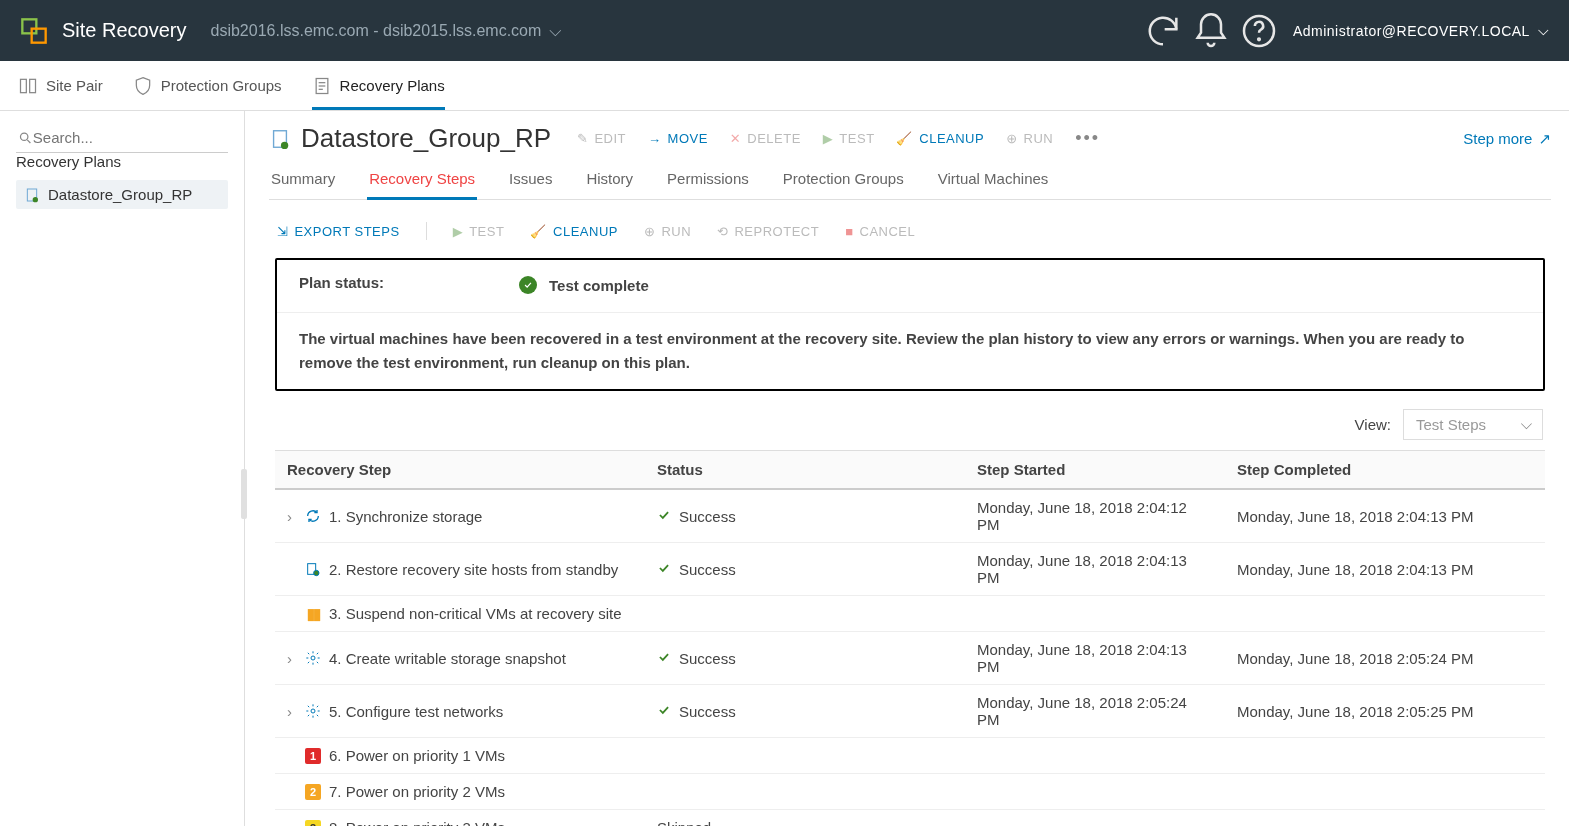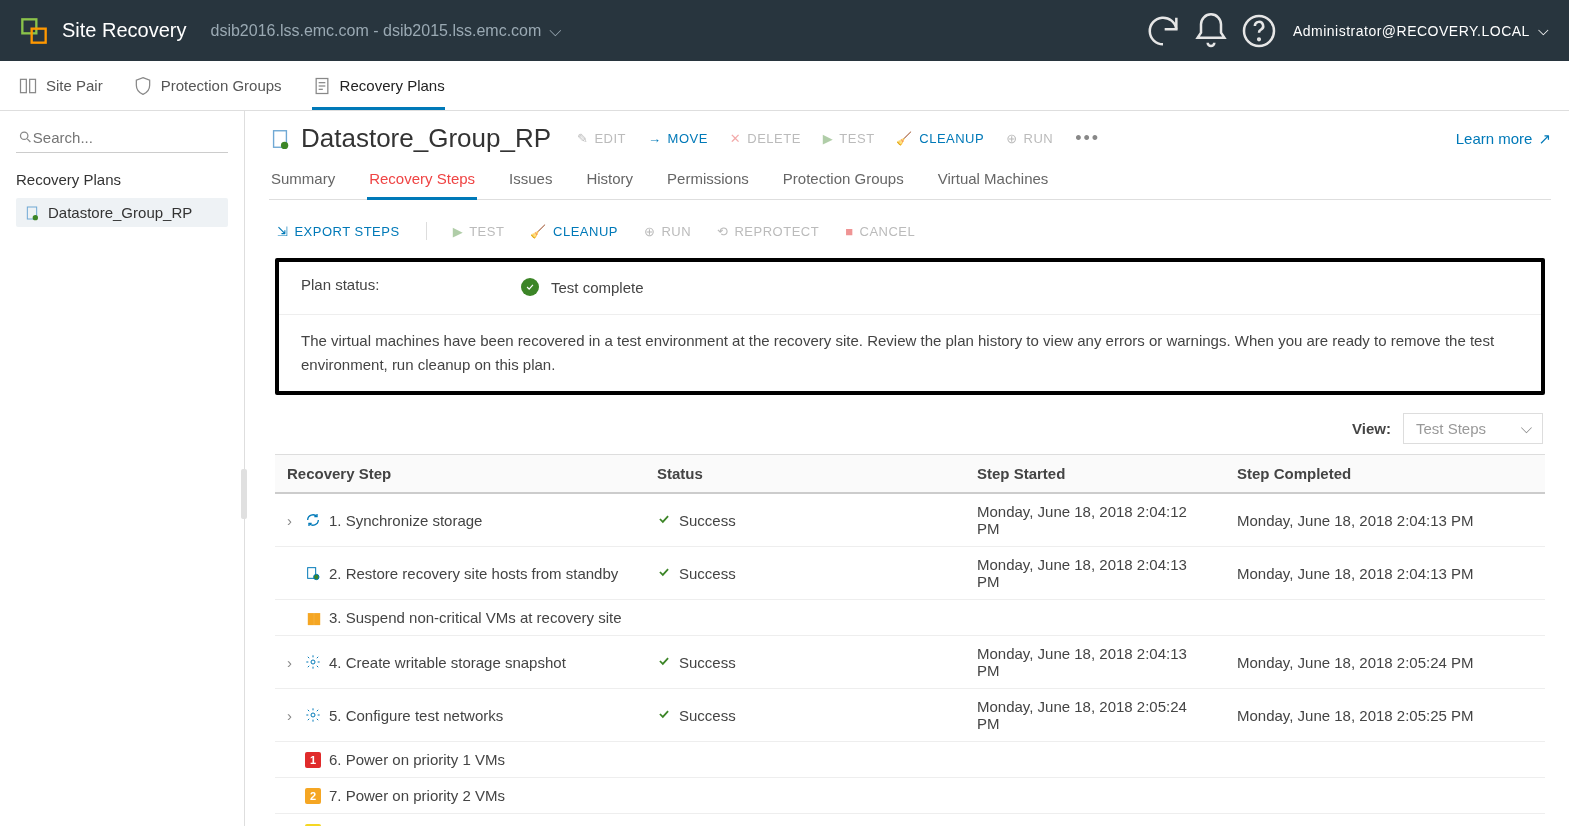--- a/index.html
+++ b/index.html
@@ -18,21 +18,21 @@
 
 .top-tabs { height: 50px; border-bottom: 1px solid #dedede; display:flex; align-items:center; padding: 0 18px; gap: 30px; background:#fff; }
 .top-tab { display:flex; align-items:center; gap:8px; font-size: 15px; color:#565656; height:100%; cursor:pointer; border-bottom: 3px solid transparent; padding-top:3px;}
 .top-tab.active { border-bottom-color:#0079b8; color:#222; }
 .top-tab svg { width:20px; height:20px; stroke:#888; fill:none; stroke-width:1.5; }
 
 
 .main { display:flex; height: calc(100% - 111px); }
 .sidebar { width: 245px; border-right: 1px solid #dedede; padding: 12px 16px; background:#fff; position:relative;}
 .drag-handle { position:absolute; right:-3px; top: 50%; height:50px; width:6px; background:#e0e0e0; border-radius:2px; }
-.search-wrap { display:flex; gap:0; border-bottom:1px solid #ccc; padding: 6px 2px; margin-bottom: 18px;}
+.search-wrap { display:flex; align-items:center; gap:0; border-bottom:1px solid #ccc; padding: 6px 2px; }
 .search-wrap input { border:none; outline:none; font-size:15px; color:#888; width:100%; background:transparent; }
 .search-wrap svg { width:16px; height:16px; stroke:#888; fill:none; stroke-width:2;}
 .side-heading { font-size:15px; color:#333; margin-bottom:10px; }
 .side-item { display:flex; align-items:center; gap:8px; padding:6px 8px; background:#eef2f5; border-radius:2px; font-size:15px; color:#333; cursor:pointer; }
 .side-item svg { width:16px; height:16px; }
 
 
 .content { flex:1; overflow:auto; padding: 12px 18px 20px 24px; background:#fff; }
 .title-row { display:flex; align-items:center; gap: 18px; margin-bottom: 6px; }
 .title-row h1 { font-size:26px; font-weight:400; color:#333; display:flex; align-items:center; gap:10px; }
@@ -46,31 +46,31 @@
 
 .c-tabs { display:flex; gap: 30px; border-bottom:1px solid #dedede; margin-bottom: 16px;}
 .c-tab { font-size:15px; color:#666; padding: 10px 2px; cursor:pointer; border-bottom: 3px solid transparent; margin-bottom:-1px; }
 .c-tab.active { color:#ef4444; border-bottom-color:#0079b8; }
 
 
 .step-actions { display:flex; align-items:center; gap: 26px; padding: 6px 8px 18px 8px; }
 .step-actions .divider { width:1px; height:18px; background:#ddd; }
 
 
-.status-panel { border:4px solid #000000; border-radius:2px; margin: 0 6px 14px 6px;}
+.status-panel { border:2px solid #000000; border-radius:2px; margin: 0 6px 14px 6px; font-weight: bold;}
 .status-row { display:flex; padding: 14px 22px; gap: 30px; font-size:15px; border-bottom:1px solid #eee; }
 .status-row:last-child { border-bottom:none; }
 .status-label { width: 190px; color:#444; }
 .status-val { flex:1; color:#444; display:flex; align-items:flex-start; gap:12px; line-height:1.6; }
 .status-val .check { width:18px; height:18px; background:#3c8527; border-radius:50%; display:flex; align-items:center; justify-content:center; flex-shrink:0; margin-top:2px;}
 .status-val .check svg { width:10px; height:10px; stroke:#fff; fill:none; stroke-width:3; }
 
 
 .view-row { display:flex; justify-content:flex-end; align-items:center; gap:12px; padding: 4px 8px 10px 8px; font-size:15px;}
-.view-row span { font-weight:700; }
+.view-row span { font-weight:400; }
 .view-select { border:1px solid #ddd; padding:6px 23px 6px 12px; font-size:15px; color:#999; position:relative; min-width:140px; cursor:pointer;}
 .view-select::after { content:"⌵"; position:absolute; right:10px; top:5px; color:#888; }
 
 
 table { width: calc(100% - 12px); margin: 0 6px; border-collapse: collapse; font-size:15px; }
 thead th { text-align:left; font-weight:600; color:#444; padding: 10px 12px; border-top:1px solid #ddd; border-bottom:2px solid #ccc; background:#fafafa; }
 tbody td { padding: 9px 12px; border-bottom:1px solid #eee; color:#444; }
 .step-cell { display:flex; align-items:center; gap:8px; }
 .chev { width:10px; display:inline-block; color:#888; }
 .chev.empty { visibility:hidden; }
@@ -207,21 +207,21 @@
             <span>🧹</span>
             <span>CLEANUP</span>
           </span>
         <span class="t-act dis">
             <span>⊕</span>
             <span>RUN</span>
           </span>
         <span class="dots">•••</span>
       </div>
       <a class="learn-more">
-        <span>Learn more</span>
+        <span>Step more</span>
         <span>↗</span>
       </a>
     </div>
 
     <div class="c-tabs">
       <div class="c-tab">Summary</div>
       <div class="c-tab active">Recovery Steps</div>
       <div class="c-tab">Issues</div>
       <div class="c-tab">History</div>
       <div class="c-tab">Permissions</div>

